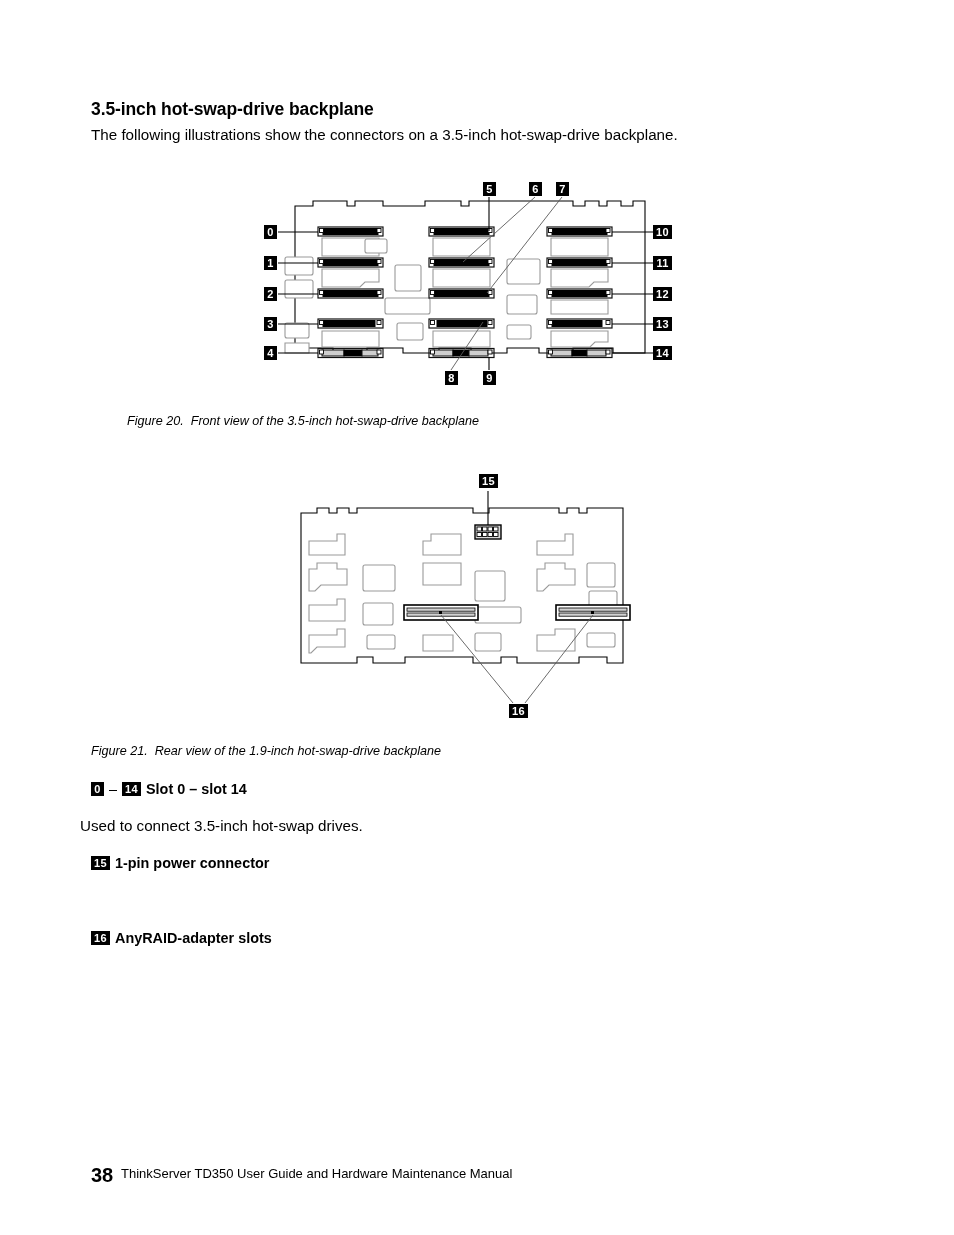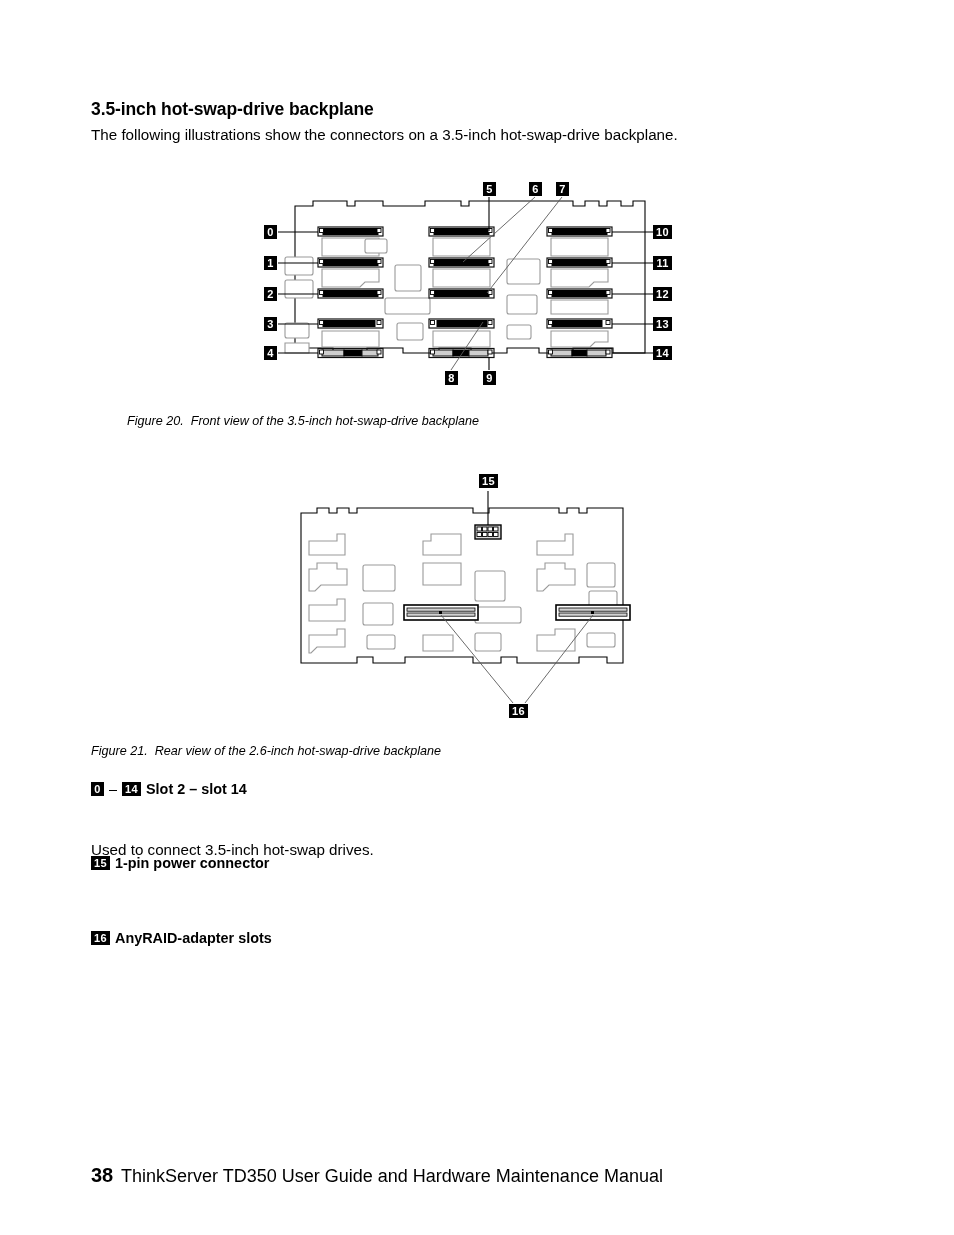--- a/index.html
+++ b/index.html
@@ -38,21 +38,21 @@
   .legend-body{
     position:absolute;
     font-size:15.2px;
   }
   .footer-num{
     position:absolute;left:91px;top:1164px;
     font-size:20px;font-weight:bold;
   }
   .footer-txt{
     position:absolute;left:121px;top:1166px;
-    font-size:18px;
+    font-size:13px;
   }
 
   
   .chip{
     background:#000000;color:#ffffff;
     font-size:11px;font-weight:bold;
     font-family:"Liberation Sans", sans-serif;
     display:inline-flex;align-items:center;justify-content:center;
     line-height:1;
     letter-spacing:0.3px;
@@ -343,29 +343,29 @@
       </g>
 
       <line class="lead-thin" x1="156" y1="152" x2="228" y2="240"></line>
       <line class="lead-thin" x1="308" y1="152" x2="240" y2="240"></line>
     </svg>
 
     <div class="chip d2 chip-abs" style="left:194px;top:11px;">15</div>
     <div class="chip d2 chip-abs" style="left:224px;top:241px;">16</div>
   </div>
 
-  <div class="caption" style="left:91px;top:744px;"><span>Figure 21.</span>  <span>Rear view of the 2.6-inch hot-swap-drive backplane</span></div>
+  <div class="caption" style="left:91px;top:744px;"><span>Figure 21.</span>  <span>Rear view of the 1.9-inch hot-swap-drive backplane</span></div>
 
   <div class="legend-head" style="left:91px;top:781px;">
     <span class="chip d1">0</span>
     <span class="dash">–</span>
     <span class="chip d2 second">14</span>
-    <span>Slot 2 – slot 14</span>
-  </div>
-  <div class="legend-body" style="left:91px;top:817px;margin-top:24px;">Used to connect 3.5-inch hot-swap drives.</div>
+    <span>Slot 0 – slot 14</span>
+  </div>
+  <div class="legend-body" style="left:80px;top:817px;">Used to connect 3.5-inch hot-swap drives.</div>
 
   <div class="legend-head" style="left:91px;top:855px;">
     <span class="chip d2">15</span>
     <span>1-pin power connector</span>
   </div>
 
   <div class="legend-head" style="left:91px;top:930px;">
     <span class="chip d2">16</span>
     <span>AnyRAID-adapter slots</span>
   </div>

